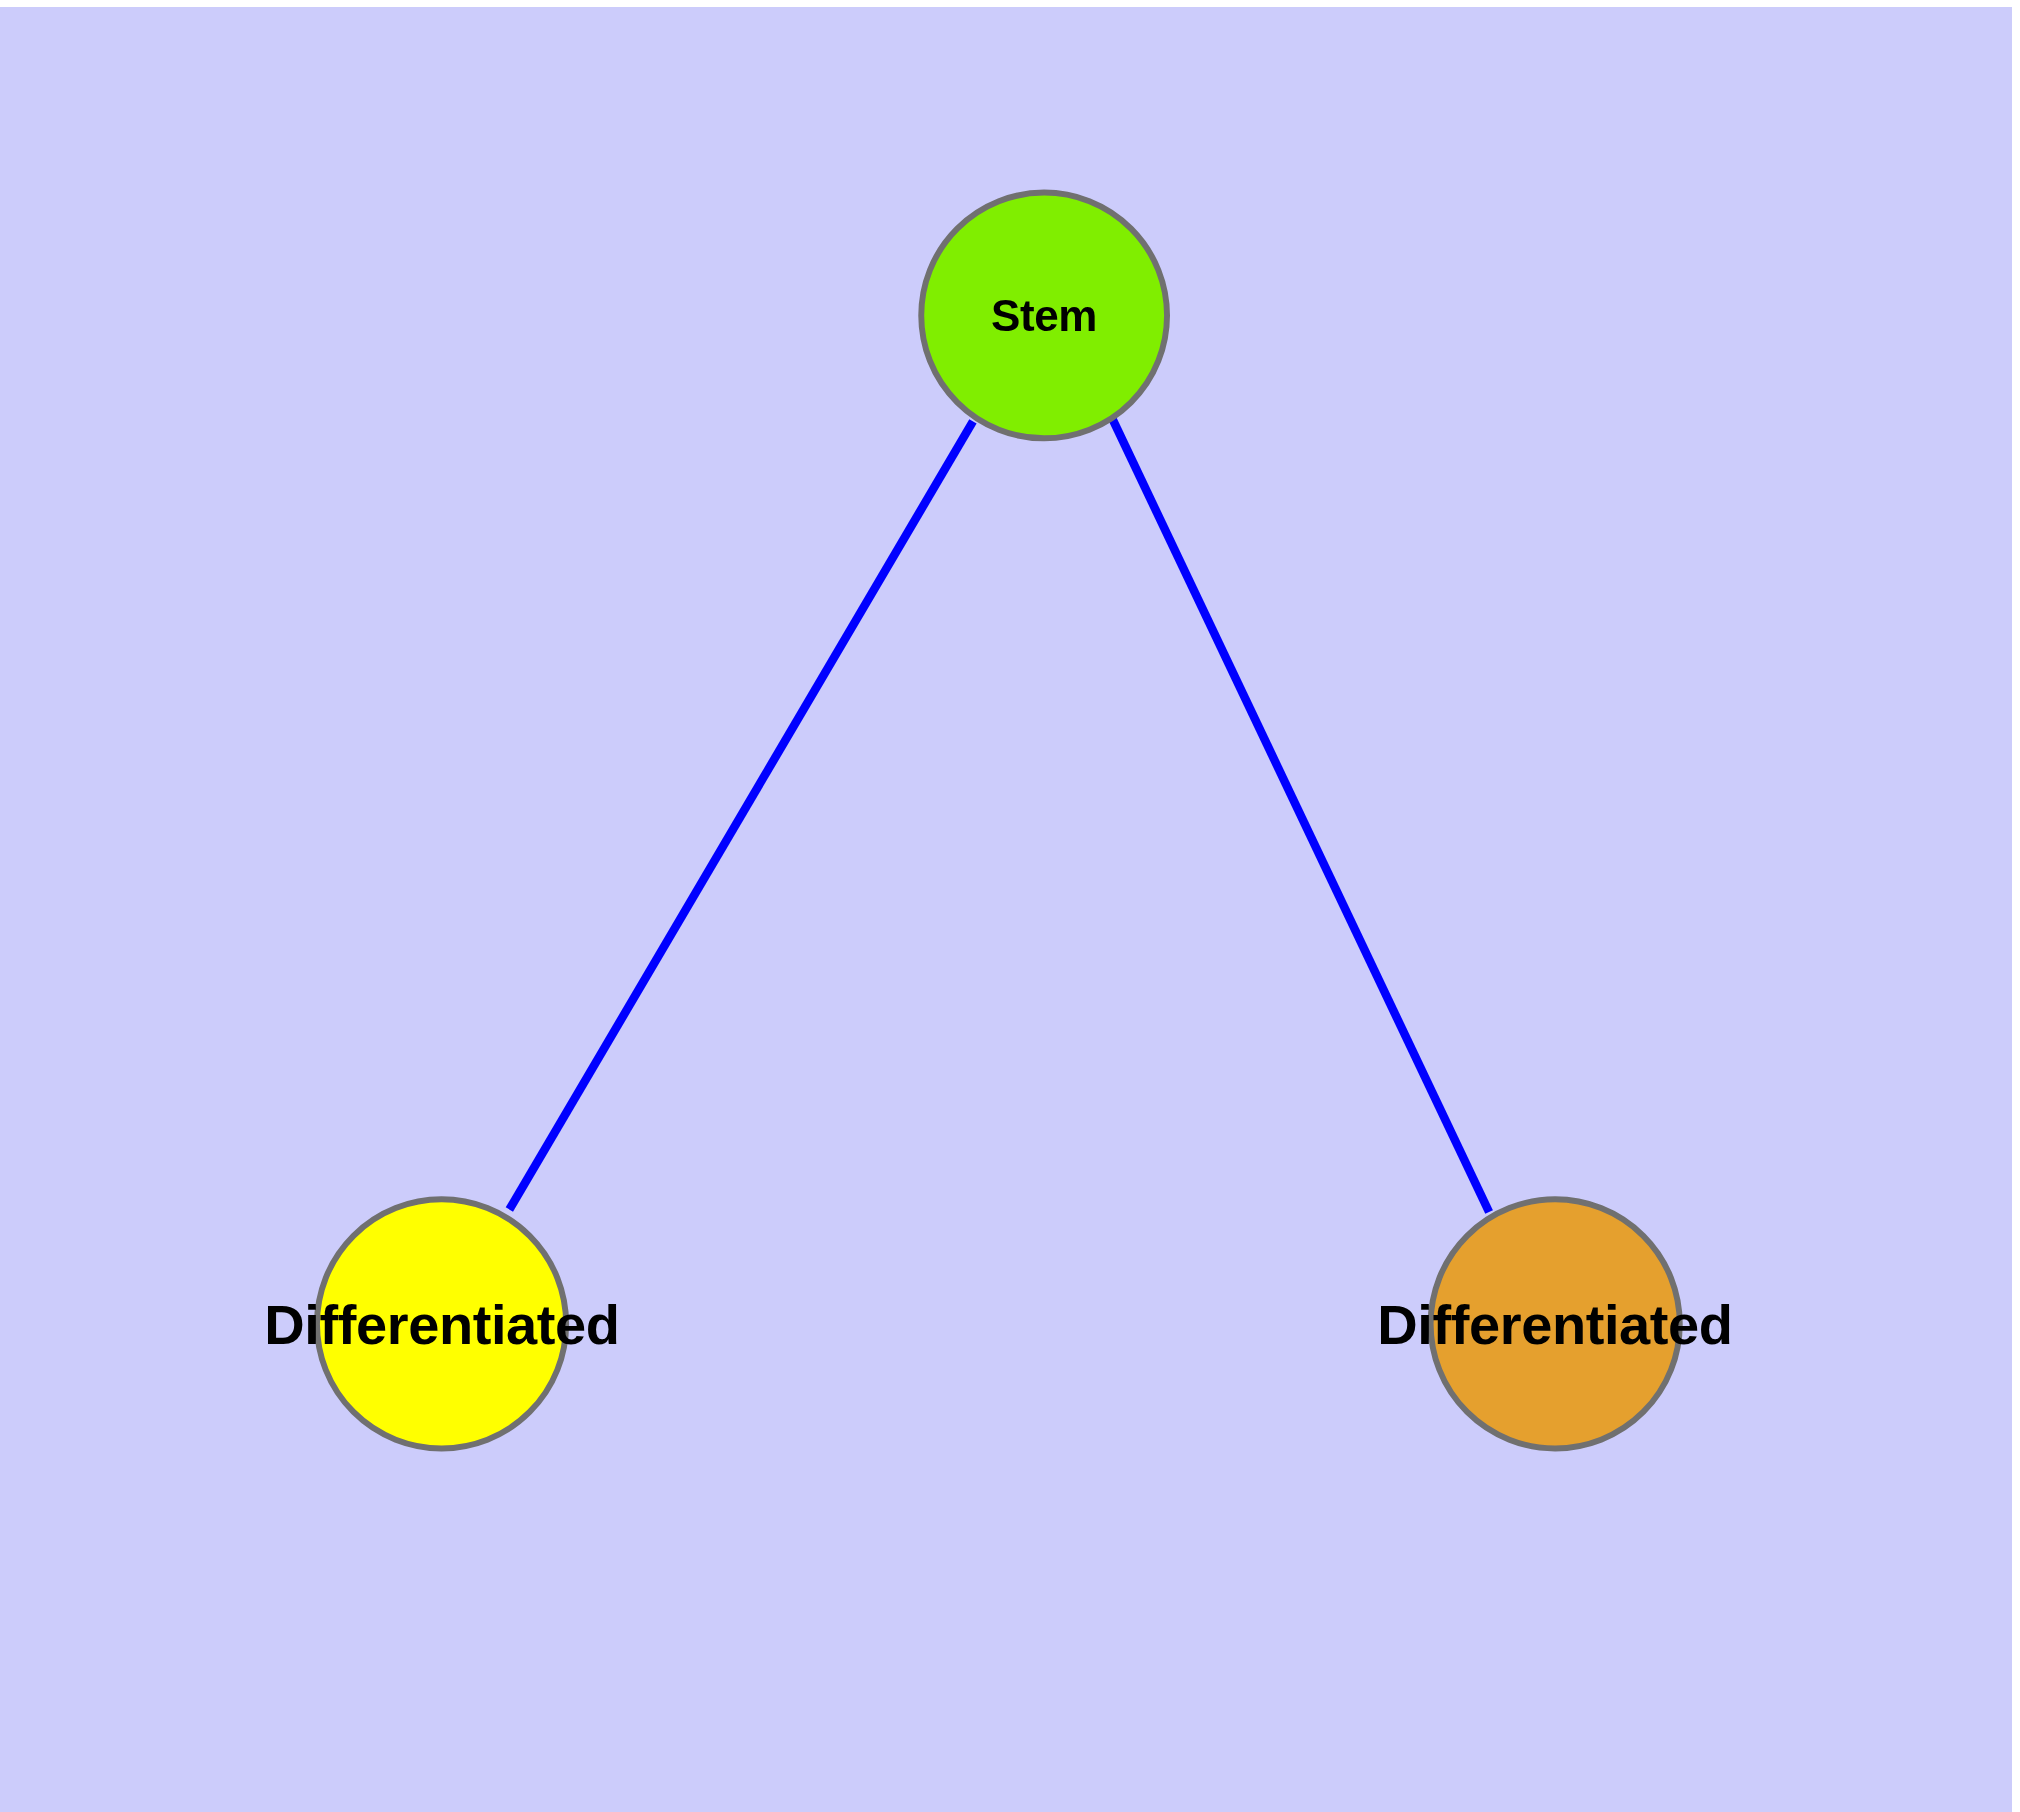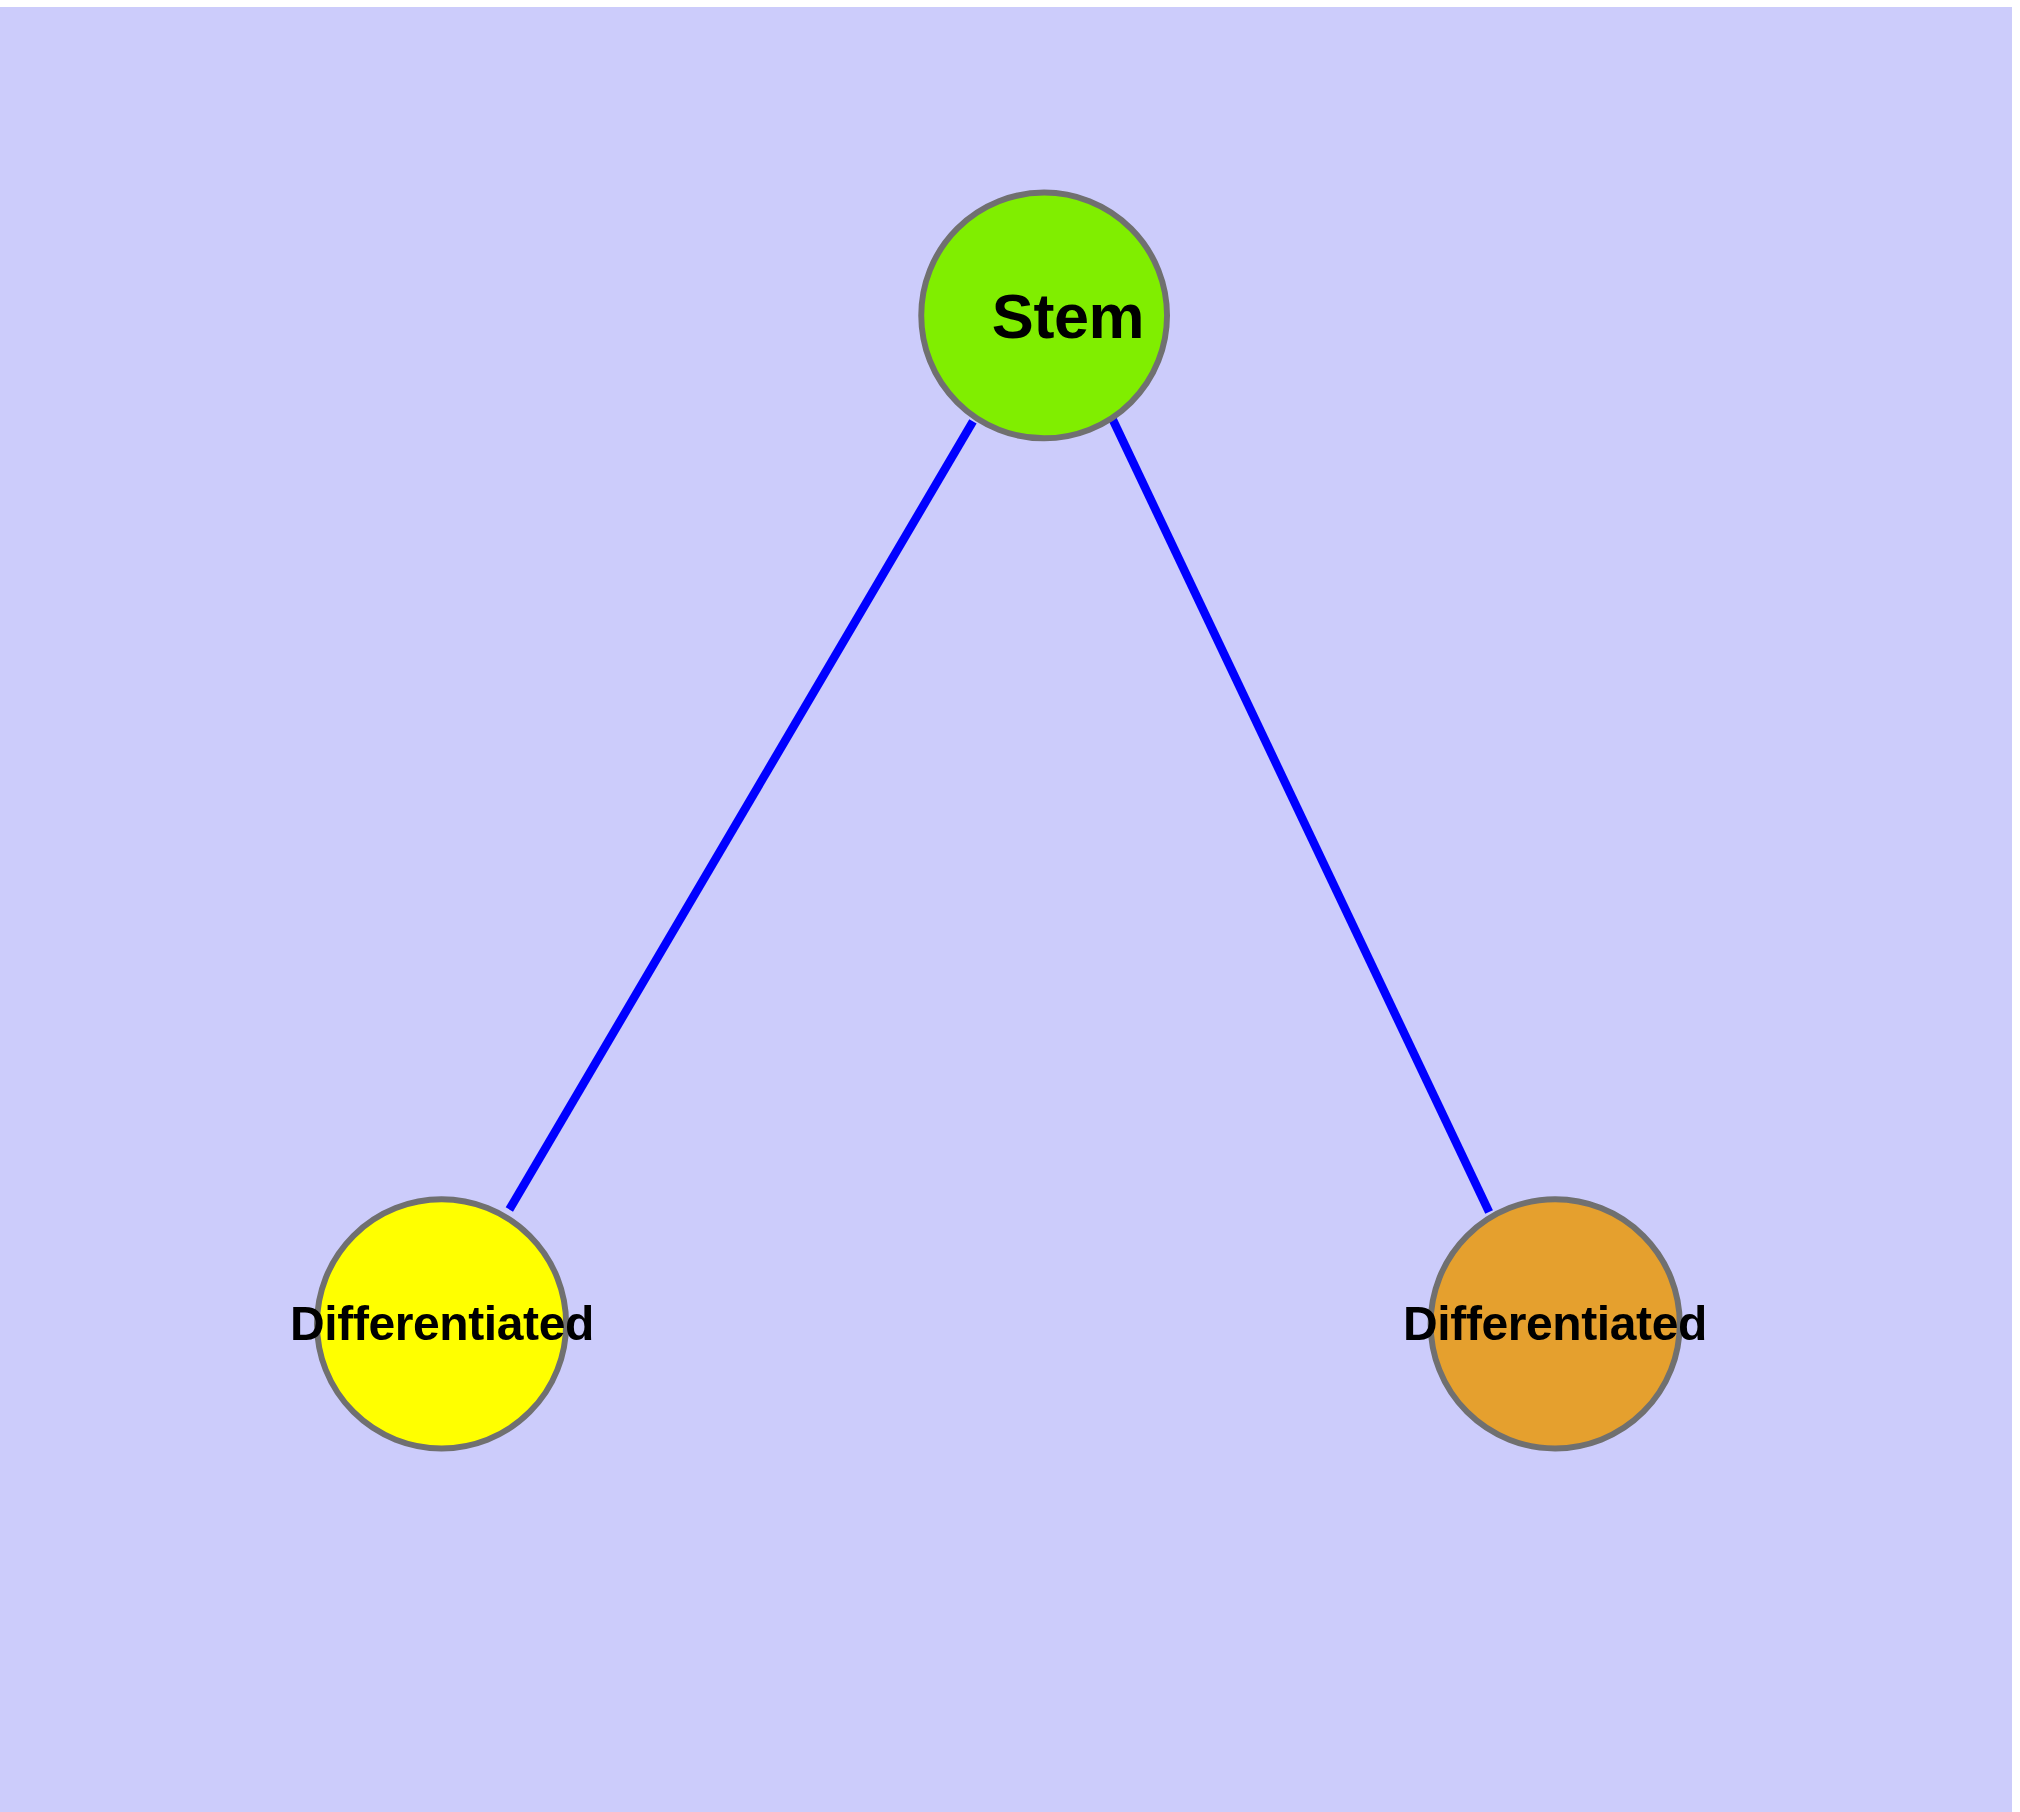--- a/index.html
+++ b/index.html
@@ -37,25 +37,24 @@
     color: #000000;
     font-weight: bold;
     text-align: center;
     white-space: pre;
     line-height: 1.06;
     letter-spacing: -0.4px;
     pointer-events: none;
     transform: translate(-50%, -50%);
   }
   .label-stem {
-    font-size: 63px;
-    margin-left: 24px;
+    font-size: 44px;
   }
   .label-two-line {
-    font-size: 48px;
+    font-size: 56px;
   }
 </style>
 </head>
 <body>
 
 <div id="stage">
   <div id="canvas">
 
     <svg id="graph-svg" viewBox="0 0 2374 2130" preserveAspectRatio="none">
 

